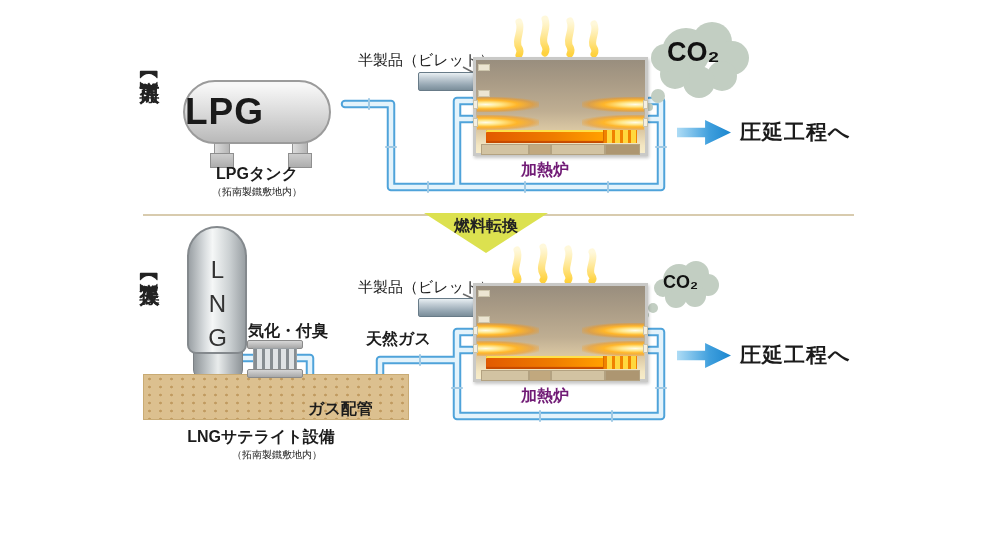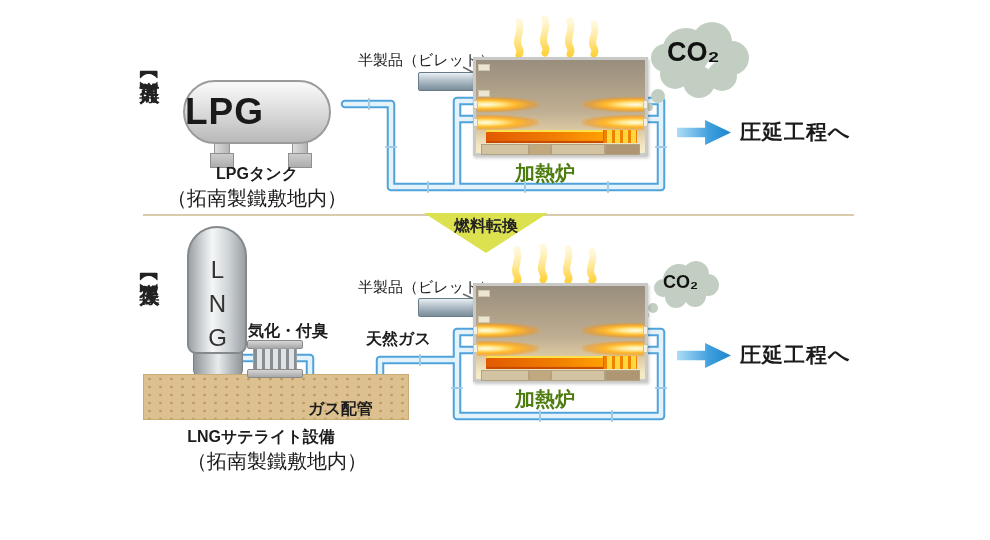--- a/index.html
+++ b/index.html
@@ -72,23 +72,23 @@
     background:linear-gradient(90deg,#aedcf5,#3f9fdd 60%,#1b86cf); }
   .arrow-label { font-size:21px; font-weight:700; color:#1b1b1b; letter-spacing:1px; }
 
   .divider { height:2px; background:#d8cbae; }
   .transition-arrow { width:124px; height:40px; background:#dce14f;
     clip-path:polygon(0 0,100% 0,50% 100%); text-align:center; }
   .transition-arrow span { font-size:16px; font-weight:600; color:#222; position:relative; top:3px; }
 
   .lbl15 { font-size:15px; font-weight:500; color:#1c1c1c; }
   .lbl16 { font-size:16px; font-weight:600; color:#1c1c1c; }
-  .lbl17 { font-size:20px; font-weight:600; color:#4d7c0f; }
+  .lbl17 { font-size:16px; font-weight:600; color:#701a75; }
   .lbl19 { font-size:16px; font-weight:600; color:#1c1c1c; }
-  .lbl14 { font-size:20px; font-weight:500; color:#1c1c1c; }
+  .lbl14 { font-size:10px; font-weight:500; color:#1c1c1c; }
   .center { text-align:center; }
 
   .co2-text-lg { font-size:27px; font-weight:600; color:#111; }
   .co2-text-sm { font-size:18px; font-weight:600; color:#111; }
 
   .caption { width:700px; text-align:center; font-size:21px; font-weight:600; color:#161616; line-height:1.38; }
 </style>
 </head>
 <body>
 

